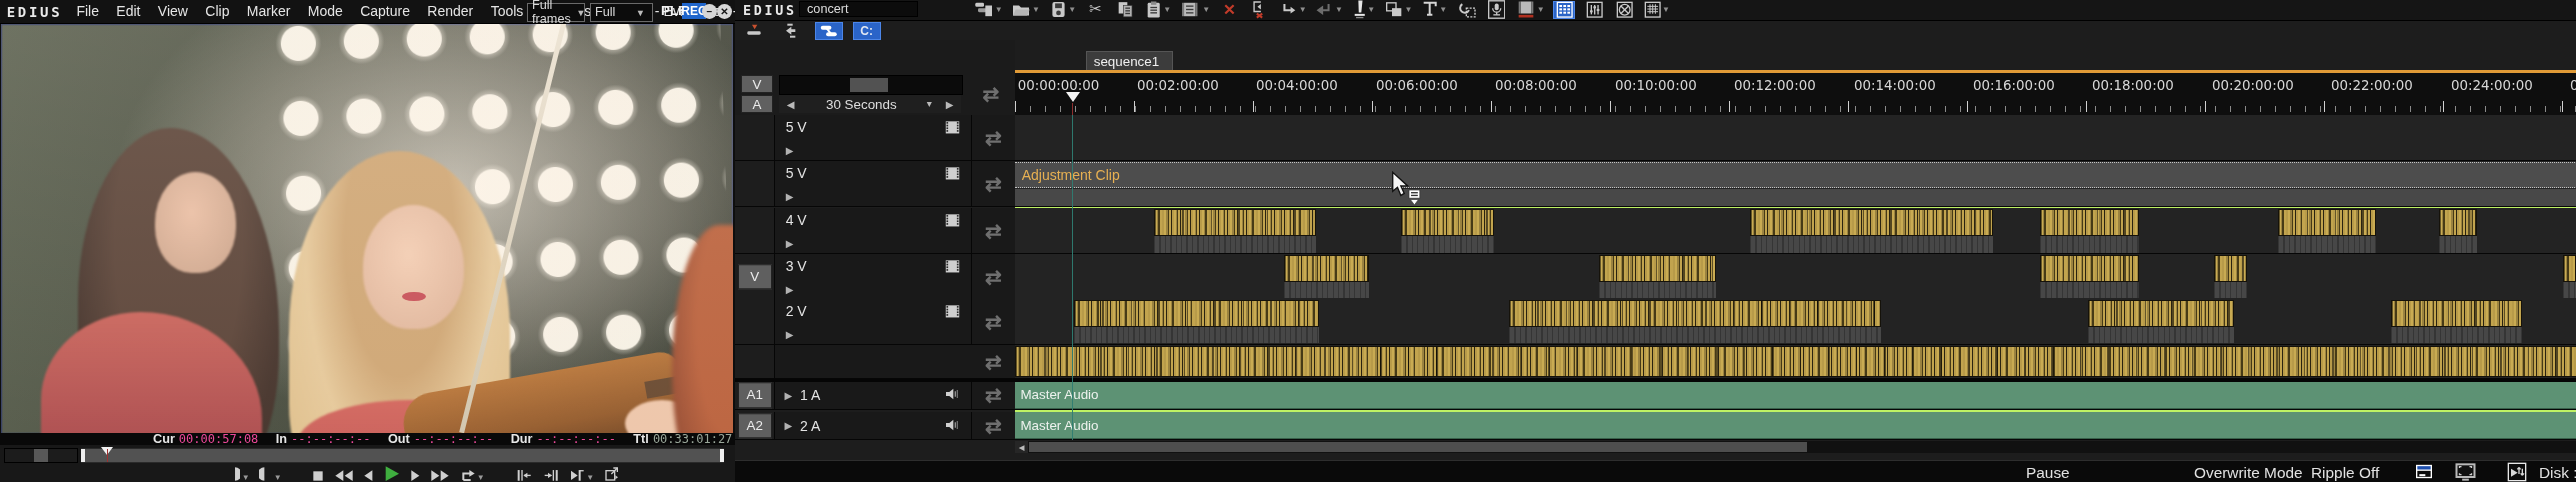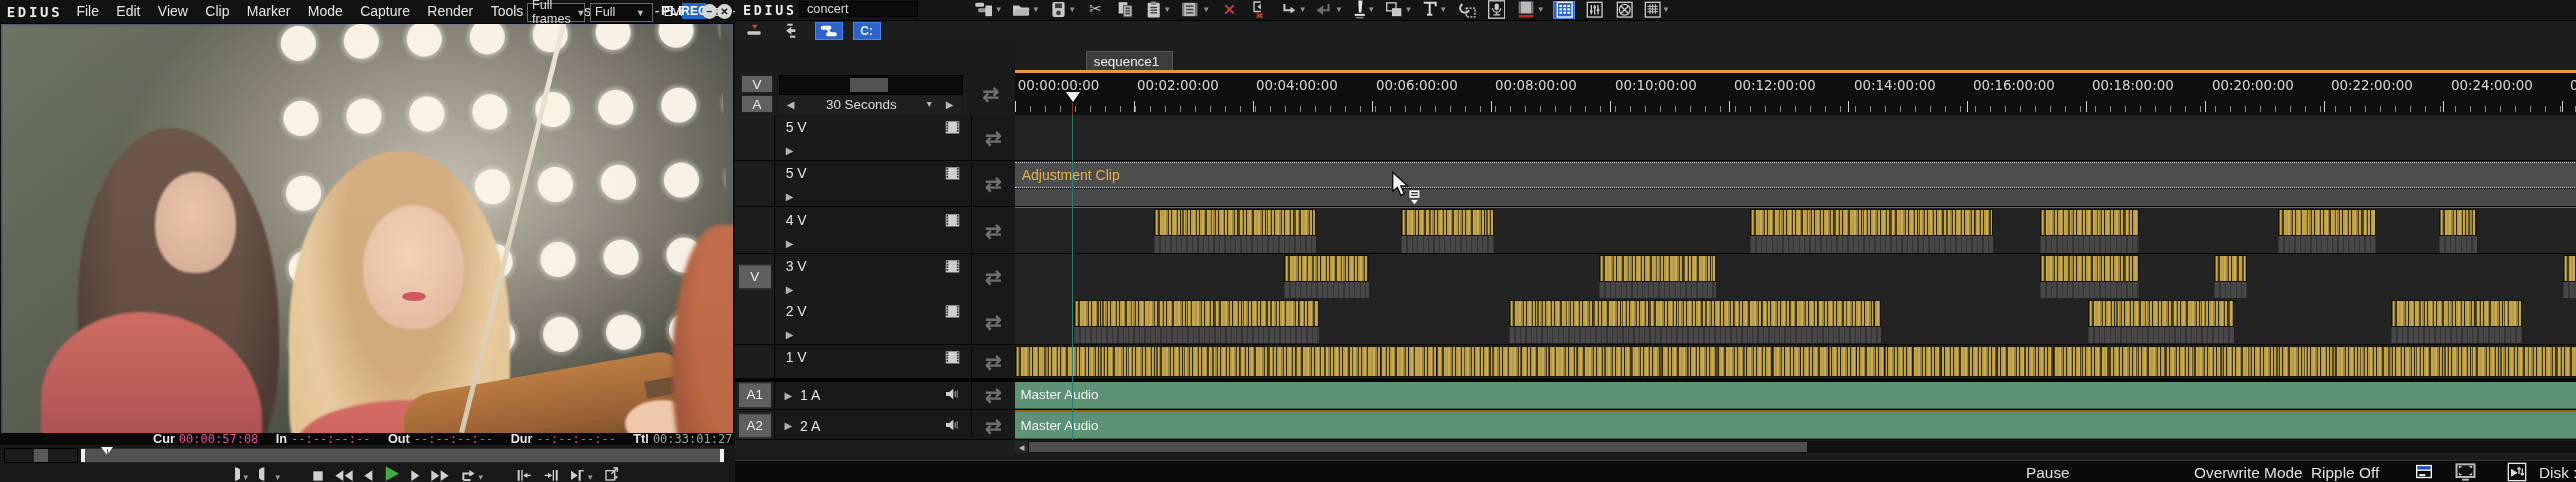--- a/index.html
+++ b/index.html
@@ -115,21 +115,21 @@
   .rl{position:absolute;top:8px;font-size:13.4px;color:#d8d8d8;font-family:"DejaVu Sans",sans-serif;white-space:nowrap;}
   #ticks-minor{left:0;top:36px;width:100%;height:6px;
     background:repeating-linear-gradient(90deg,rgba(205,205,205,.65) 0 1.3px,transparent 1.3px 15px);}
   #ticks-major{left:0;top:31px;width:100%;height:11.4px;
     background:repeating-linear-gradient(90deg,rgba(230,230,230,.9) 0 1.3px,transparent 1.3px 119px);}
   #ph-tri{left:51px;top:22px;width:0;height:0;border-left:7.4px solid transparent;border-right:7.4px solid transparent;border-top:10.7px solid #f4f4f4;}
   #ph-red{left:57px;top:33px;width:1.3px;height:12px;background:#8d2f2f;}
 
   
   #tracks-hdr{left:0;top:115px;width:280px;height:325px;}
-  #tracks-body{left:280px;top:115px;width:1562px;height:325px;background:#a16207;overflow:hidden;}
+  #tracks-body{left:280px;top:115px;width:1562px;height:325px;background:#bef264;overflow:hidden;}
   .t-row{position:absolute;left:0;width:100%;box-sizing:border-box;border-bottom:1.3px solid #060606;background:#232323;}
   .h-row{position:absolute;left:0;width:280px;box-sizing:border-box;border-bottom:1.3px solid #060606;background:#191919;}
   .h-patchcol{position:absolute;left:0;top:0;bottom:0;width:39px;border-right:1.3px solid #060606;background:#1d1d1d;}
   .h-labelcol{position:absolute;left:40px;top:0;bottom:0;width:196px;border-right:1.3px solid #060606;}
   .h-synccol{position:absolute;left:237px;top:0;bottom:0;right:0;display:flex;align-items:center;justify-content:center;}
   .h-name{position:absolute;left:10.7px;top:4px;font-size:14px;color:#e4e4e4;}
   .h-exp{position:absolute;left:10.7px;bottom:4px;font-size:10px;color:#b2b2b2;}
   .h-ficon{position:absolute;right:9.4px;top:5.4px;}
   .patch-btn{position:absolute;left:2.7px;top:50%;transform:translateY(-50%);width:34px;height:25.5px;background:#5f5f5f;
              color:#ececec;font-size:13.4px;display:flex;align-items:center;justify-content:center;border:0.7px solid #222;box-sizing:border-box;}
@@ -679,36 +679,20 @@
                   <rect x="20.5" y="15" width="2.5" height="2.5"></rect>
                 </g>
               </svg></span>
           </div>
           <div class="h-synccol">
             <span class="syncswap">⇄</span>
           </div>
         </div>
         <div class="h-row" style="top: 230px; height: 34px;">
           <div class="h-patchcol"></div>
-          <div class="h-labelcol">
-            <span class="h-name">1 V</span>
-            <span class="h-ficon"><svg width="19" height="14.8" viewBox="0 0 28 22" fill="none" stroke="#c9c9c9" stroke-width="2">
-                <rect x="4" y="2" width="20" height="18" fill="#cfcfcf" stroke="none"></rect>
-                <g fill="#2a2a2a" stroke="none">
-                  <rect x="5" y="3" width="2.5" height="2.5"></rect>
-                  <rect x="5" y="7" width="2.5" height="2.5"></rect>
-                  <rect x="5" y="11" width="2.5" height="2.5"></rect>
-                  <rect x="5" y="15" width="2.5" height="2.5"></rect>
-                  <rect x="20.5" y="3" width="2.5" height="2.5"></rect>
-                  <rect x="20.5" y="7" width="2.5" height="2.5"></rect>
-                  <rect x="20.5" y="11" width="2.5" height="2.5"></rect>
-                  <rect x="20.5" y="15" width="2.5" height="2.5"></rect>
-                </g>
-              </svg></span>
-          </div>
           <div class="h-synccol">
             <span class="syncswap">⇄</span>
           </div>
         </div>
         <div class="h-row" style="top: 266px; height: 29px;">
           <div class="h-patchcol">
             <div class="patch-btn">A1</div>
           </div>
           <div class="h-labelcol">
             <span class="a-line">

